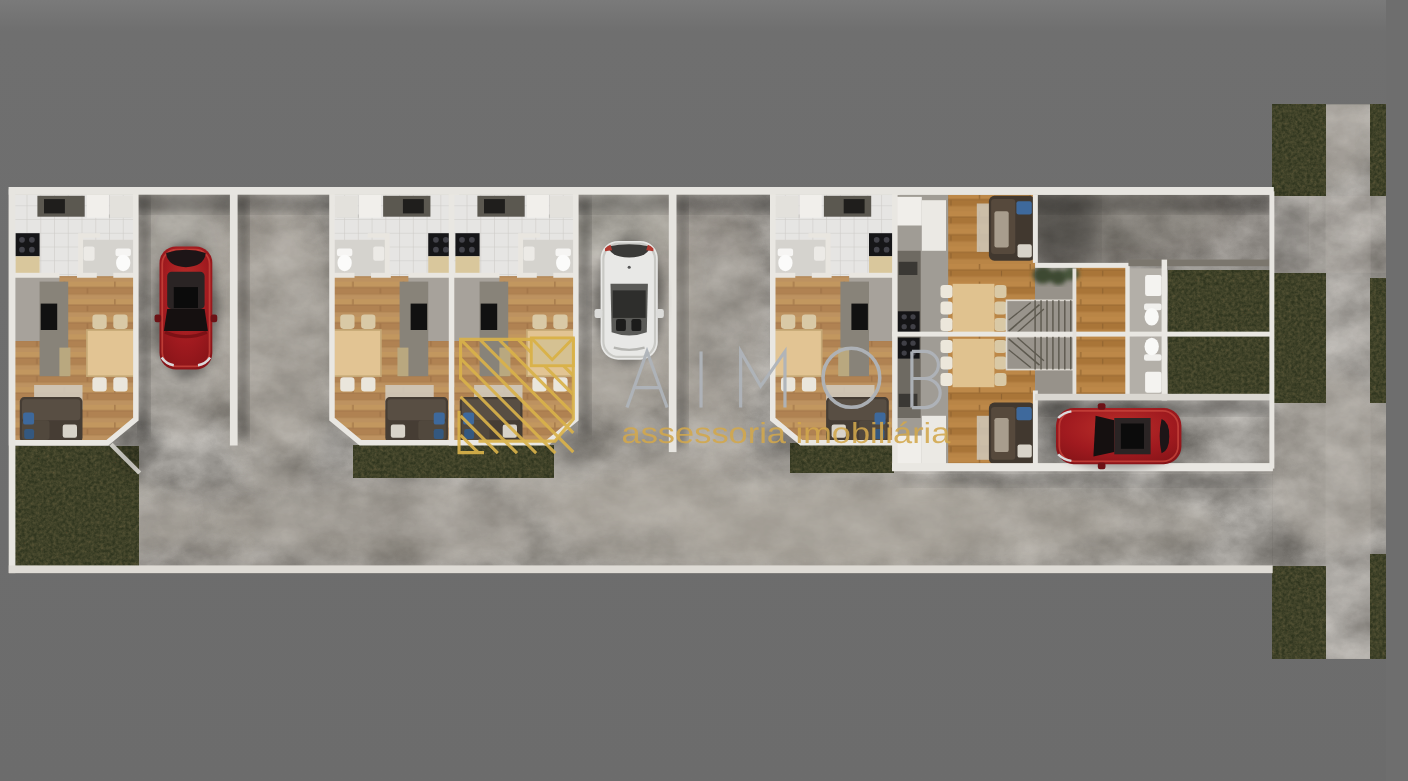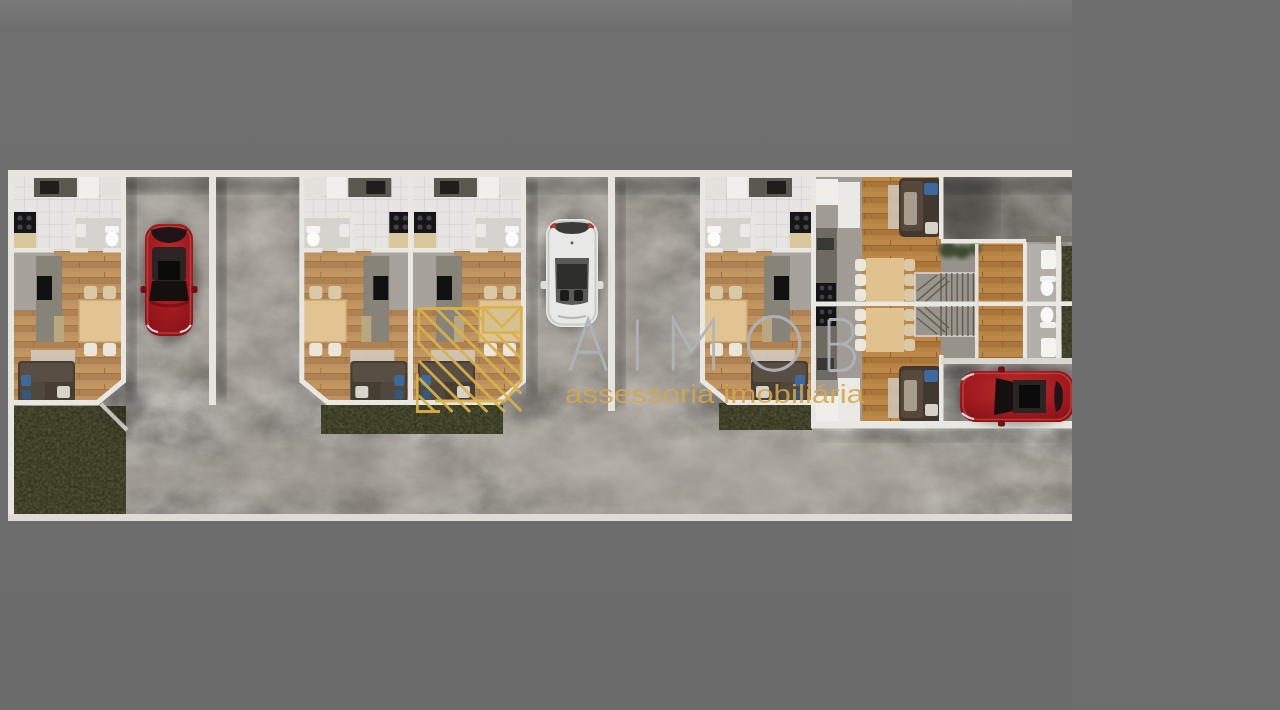--- a/index.html
+++ b/index.html
@@ -1,15 +1,15 @@
 <!DOCTYPE html>
 <html><head><meta charset="utf-8">
 <style>
 html,body{margin:0;padding:0;background:#6e6e6e;font-family:"Liberation Sans",sans-serif;}
-#stage{position:relative;width:1072px;height:710px;overflow:hidden;}
+#stage{position:relative;width:1260px;height:710px;overflow:hidden;}
 </style></head>
 <body>
 <div id="stage">
 <svg width="1280" height="710" viewBox="0 0 1280 710">
 <defs>
 <linearGradient id="bgg" x1="0" y1="0" x2="0" y2="1">
  <stop offset="0" stop-color="#7a7a7a"></stop>
           <stop offset="0.04" stop-color="#6f6f6f"></stop>
  <stop offset="1" stop-color="#6c6c6c"></stop>
 </linearGradient>

